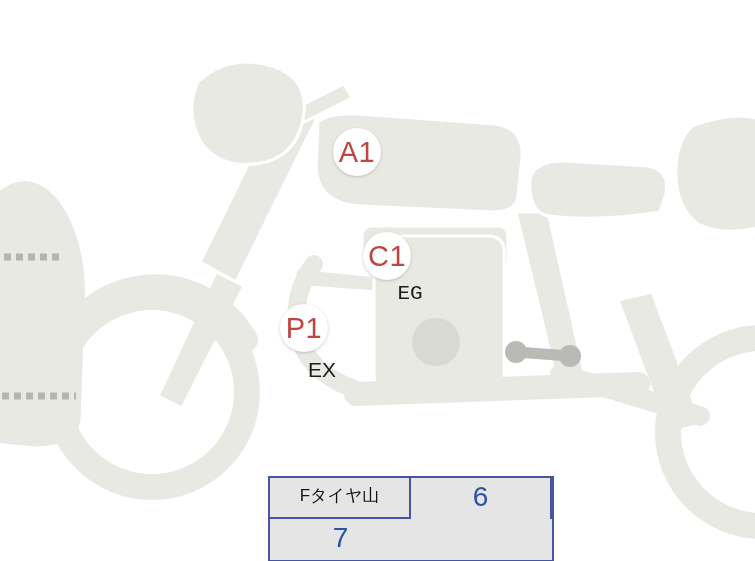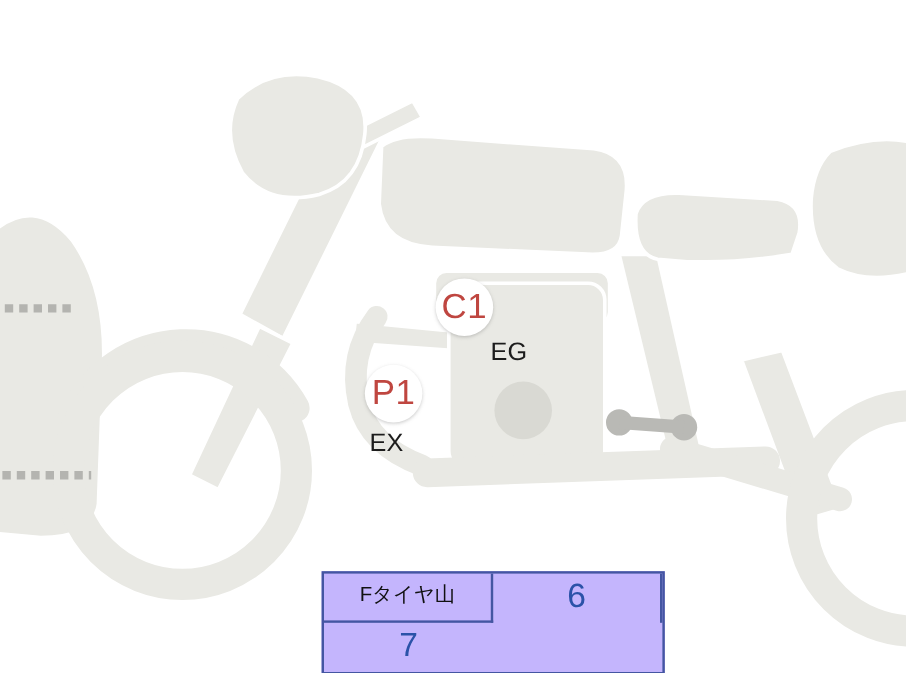--- a/index.html
+++ b/index.html
@@ -31,21 +31,21 @@
     font-size: 21px;
     white-space: nowrap;
   }
 
   
   .tire-table {
     position: absolute;
     left: 268px; top: 476px;
     width: 286px;
     border: 2px solid #4456a2;
-    background: #c4b5fd;
+    background: #e5e5e5;
     display: grid;
     grid-template-columns: 1fr 1fr;
   }
   .tt-cell { text-align: center; }
   .tt-header {
     font-size: 17px; color: #111111;
     padding: 6px 0 5px;
     border-bottom: 2px solid #4456a2;
   }
   .tt-value {
@@ -109,27 +109,30 @@
       <line x1="2" y1="396" x2="76" y2="396" stroke-width="7" stroke-dasharray="7 5"></line>
     </g>
     <g fill="#b9b9b5" stroke="none">
       <circle cx="516" cy="352" r="11"></circle>
       <circle cx="570" cy="356" r="11"></circle>
       <line x1="516" y1="352" x2="570" y2="356" stroke="#b9b9b5" stroke-width="11"></line>
     </g>
     <circle cx="436" cy="342" r="24" fill="#d9d9d3"></circle>
   </svg>
 
+  <div class="marker-circle" style="left:333px; top:128px;">
+    <span>A1</span>
+  </div>
 
   <div class="marker-circle" style="left:363px; top:232px;align-items:center;">
     <span>C1</span>
   </div>
-  <div class="marker-label" style="left:424px; top:282px;">EG</div>
+  <div class="marker-label" style="left:410px; top:282px;font-family:Liberation Mono, monospace;">EG</div>
 
-  <div class="marker-circle" style="left:280px; top:304px;margin-left:24px;">
+  <div class="marker-circle" style="left:280px; top:304px;">
     <span>P1</span>
   </div>
   <div class="marker-label" style="left:322px; top:358px;">EX</div>
 
   <div class="tire-table">
     <div class="tt-cell tt-header tt-left">Fタイヤ山</div>
     <div class="tt-cell tt-value tt-left">6</div>
     <div class="tt-cell tt-value">7</div>
   </div>
 

